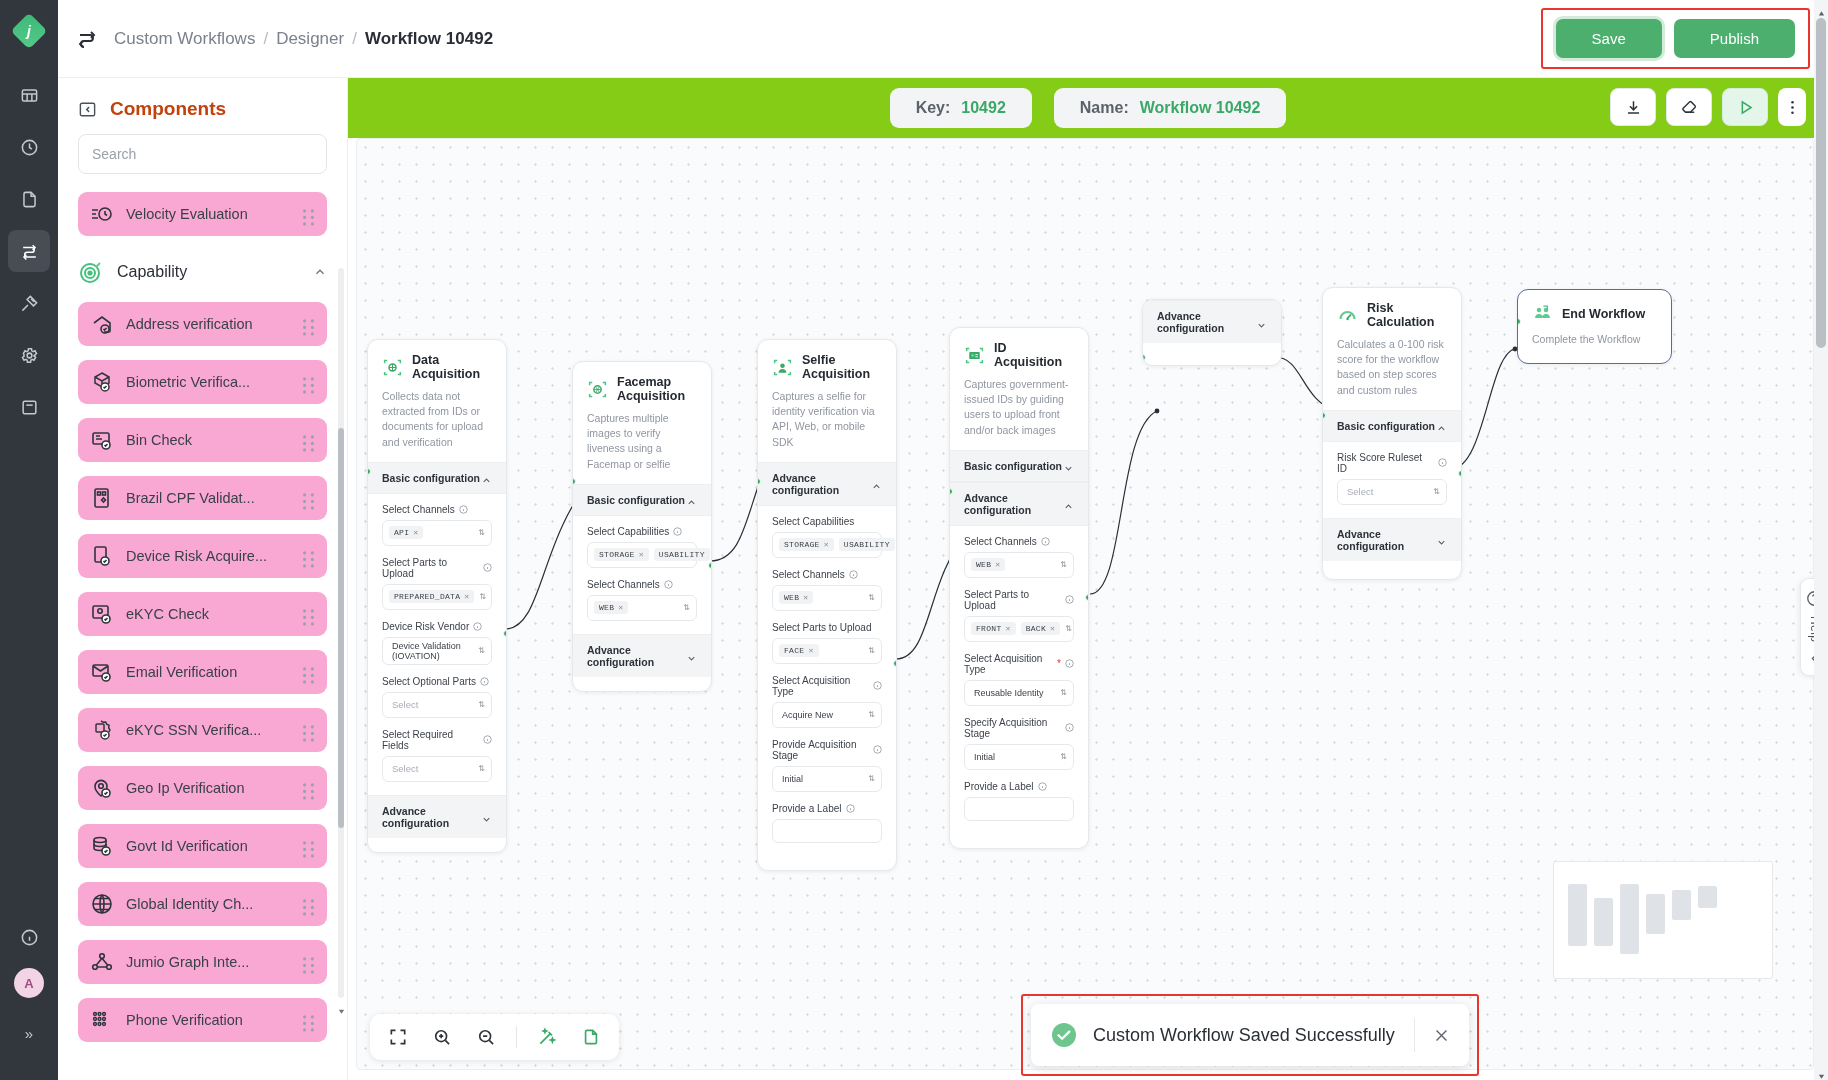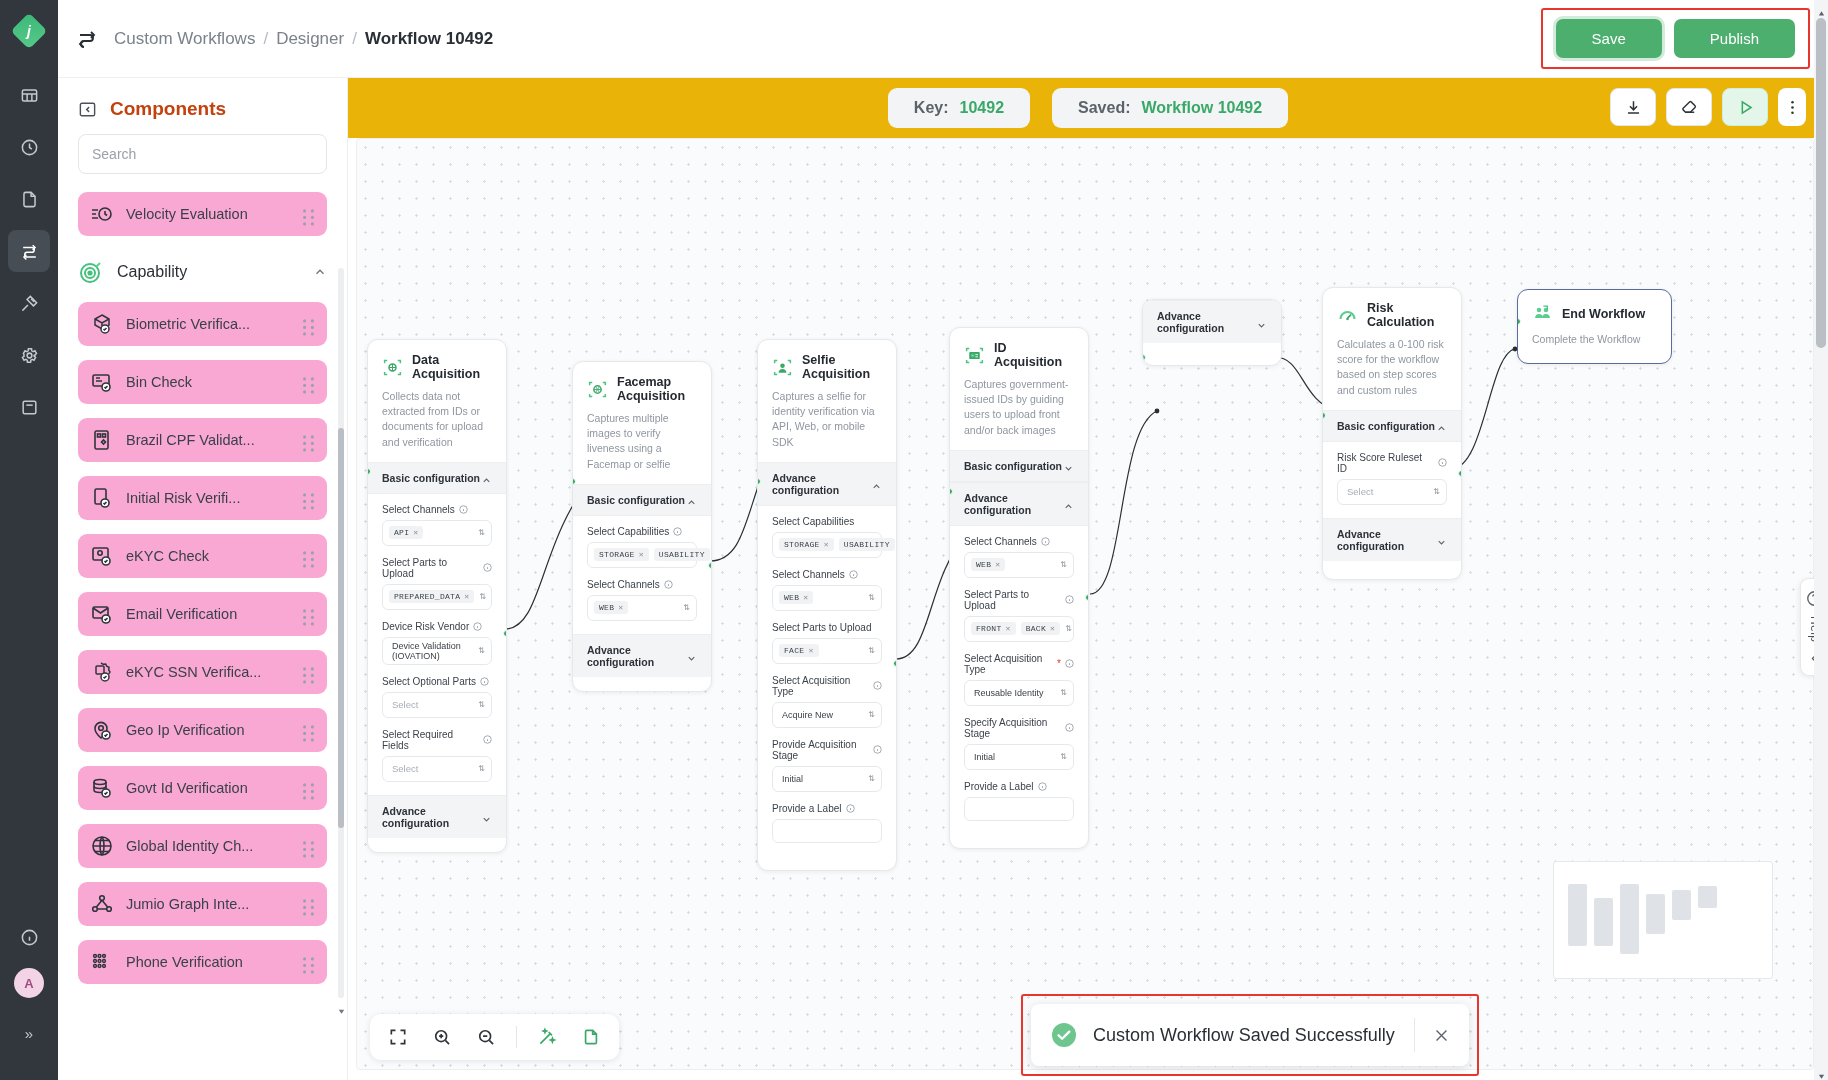--- a/index.html
+++ b/index.html
@@ -116,21 +116,21 @@
     background: #b9bfc5; border-radius: 3px;
   }
   .panel-arrow {
     position: absolute; right: 0; width: 11px; height: 11px; color: #70777f;
   }
 
   
   .canvas-area { flex: 1; position: relative; min-width: 0; background: #fff; }
   .canvas-top {
     height: 60px; display: flex; align-items: center; justify-content: center;
-    gap: 22px; position: relative; background: #eab308; z-index: 20;
+    gap: 22px; position: relative; background: #84cc16; z-index: 20;
   }
   .pill {
     background: #f3f4f6; border-radius: 9px; height: 40px;
     display: flex; align-items: center; gap: 11px; padding: 0 26px; font-size: 16px;
   }
   .pill .k { color: #5b626a; font-weight: 600; }
   .pill .v { color: #3aa867; font-weight: 600; }
   .canvas-tools {
     position: absolute; right: 22px; top: 10px;
     display: flex; align-items: center; gap: 10px;
@@ -408,20 +408,38 @@
                 </svg>
             </span>
             <span class="group-label">Capability</span>
             <span class="chev">
               <svg viewBox="0 0 24 24" fill="none" stroke="currentColor" stroke-width="2.2">
                   <path d="M6 15l6-6 6 6"></path>
                 </svg>
             </span>
           </div>
 
+          <div class="comp-item">
+            <span class="comp-ic">
+              <svg viewBox="0 0 24 24" fill="none" stroke="currentColor" stroke-width="1.6">
+                  <path d="M4 11l8-6 8 6v8a1 1 0 0 1-1 1h-5"></path>
+                  <circle cx="15" cy="17" r="4"></circle>
+                  <path d="M13.5 17l1 1 2-2"></path>
+                </svg>
+            </span>
+            <span class="comp-label">Address verification</span>
+            <span class="grip"><svg viewBox="0 0 10 16" fill="currentColor">
+                  <circle cx="2" cy="3" r="1.2"></circle>
+                  <circle cx="8" cy="3" r="1.2"></circle>
+                  <circle cx="2" cy="8" r="1.2"></circle>
+                  <circle cx="8" cy="8" r="1.2"></circle>
+                  <circle cx="2" cy="13" r="1.2"></circle>
+                  <circle cx="8" cy="13" r="1.2"></circle>
+                </svg></span>
+          </div>
 
           <div class="comp-item">
             <span class="comp-ic">
               <svg viewBox="0 0 24 24" fill="none" stroke="currentColor" stroke-width="1.5">
                   <path d="M12 3l7 4v6l-7 4-7-4V7z"></path>
                   <path d="M5 7l7 4 7-4M12 11v6"></path>
                   <circle cx="15" cy="17" r="4" fill="#fff"></circle>
                   <path d="M13.5 17l1 1 2-2"></path>
                 </svg>
             </span>
@@ -477,21 +495,21 @@
           </div>
 
           <div class="comp-item">
             <span class="comp-ic">
               <svg viewBox="0 0 24 24" fill="none" stroke="currentColor" stroke-width="1.6">
                   <rect x="5" y="3" width="11" height="15" rx="1.5"></rect>
                   <circle cx="15" cy="17" r="4" fill="#fff"></circle>
                   <path d="M13.5 17l1 1 2-2"></path>
                 </svg>
             </span>
-            <span class="comp-label">Initial Risk Verifi...</span>
+            <span class="comp-label">Device Risk Acquire...</span>
             <span class="grip"><svg viewBox="0 0 10 16" fill="currentColor">
                   <circle cx="2" cy="3" r="1.2"></circle>
                   <circle cx="8" cy="3" r="1.2"></circle>
                   <circle cx="2" cy="8" r="1.2"></circle>
                   <circle cx="8" cy="8" r="1.2"></circle>
                   <circle cx="2" cy="13" r="1.2"></circle>
                   <circle cx="8" cy="13" r="1.2"></circle>
                 </svg></span>
           </div>
 
@@ -676,21 +694,21 @@
       </div>
 
       <div class="canvas-area">
 
         <div class="canvas-top">
           <div class="pill">
             <span class="k">Key:</span>
             <span class="v">10492</span>
           </div>
           <div class="pill">
-            <span class="k">Saved:</span>
+            <span class="k">Name:</span>
             <span class="v">Workflow 10492</span>
           </div>
 
           <div class="canvas-tools">
             <div class="tool-btn">
               <svg viewBox="0 0 24 24" fill="none" stroke="currentColor" stroke-width="1.9">
                   <path d="M12 4v10M7.5 10.5L12 15l4.5-4.5M5 19h14"></path>
                 </svg>
             </div>
             <div class="tool-btn">

